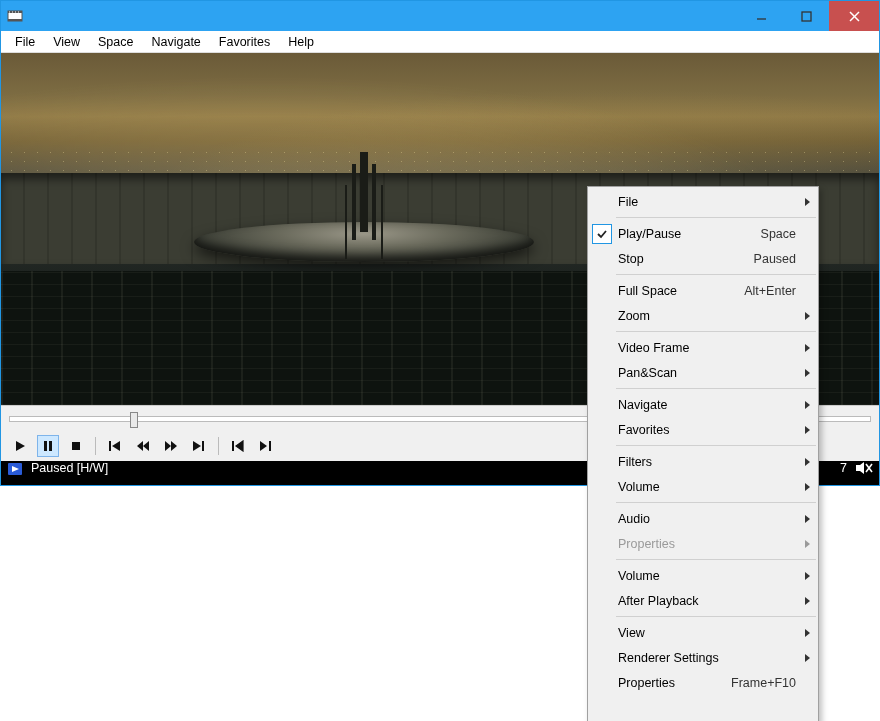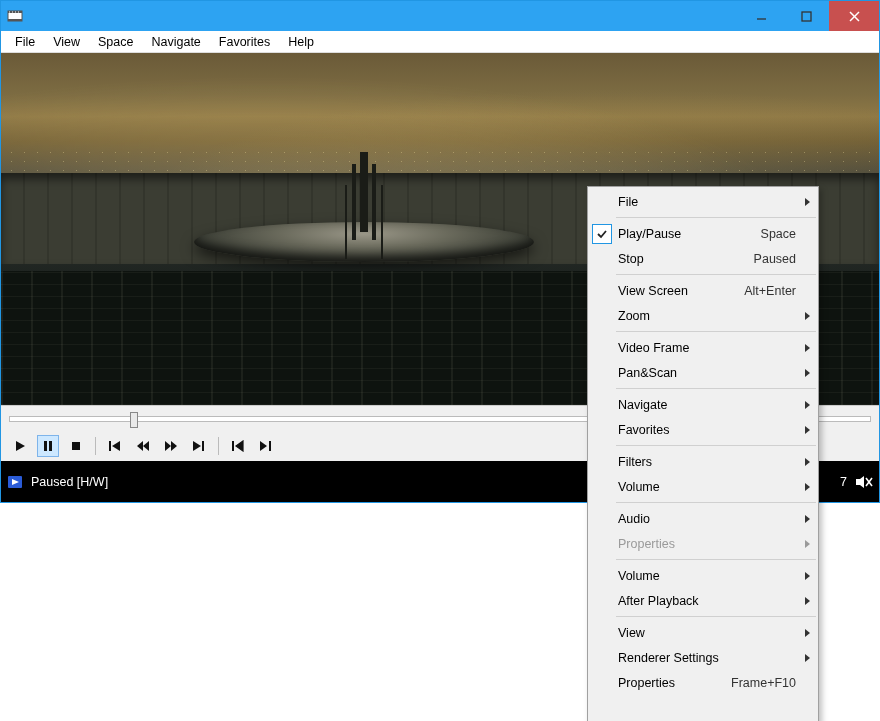--- a/index.html
+++ b/index.html
@@ -84,22 +84,22 @@
   height:30px; background:#f0f0f0; display:flex; align-items:center; padding:0 8px; gap:6px;
 }
 .cbtn{ width:22px; height:22px; display:flex; align-items:center; justify-content:center;
   border:1px solid transparent; }
 .cbtn.active{ border:1px solid #7eb4ea; background:#cde8ff; }
 .sep{ width:1px; height:18px; background:#bbb; margin:0 2px; }
 .cbtn svg{ display:block; }
 .controls-spacer{ flex:1; }
 
 .statusbar{
-  height:41px; background:#000; color:#fff; display:flex; align-items:center;
-  font-size:12.5px; padding:12px 6px; gap:8px;
+  height:24px; background:#000; color:#fff; display:flex; align-items:flex-start;
+  font-size:12.5px; padding:0 6px; gap:8px;
 }
 .status-icon{ width:16px; height:16px; }
 .status-right{ margin-left:auto; display:flex; align-items:center; gap:8px; }
 .speaker svg{ display:block; }
 
 .context-menu{
   position:absolute; left:587px; top:186px; width:232px;
   background:#f0f0f0; border:1px solid #a0a0a0;
   box-shadow: 3px 3px 6px rgba(0,0,0,0.25);
   font-size:12.5px; padding:2px 0;
@@ -276,21 +276,21 @@
       </span>
       <span class="cm-label">Play/Pause</span>
       <span class="cm-accel">Space</span>
     </div>
     <div class="cm-item">
       <span class="cm-label">Stop</span>
       <span class="cm-accel">Paused</span>
     </div>
     <div class="cm-sep"></div>
     <div class="cm-item">
-      <span class="cm-label">View Screen</span>
+      <span class="cm-label">Full Space</span>
       <span class="cm-accel">Alt+Enter</span>
     </div>
     <div class="cm-item">
       <span class="cm-label">Zoom</span>
       <span class="cm-arrow"></span>
     </div>
     <div class="cm-sep"></div>
     <div class="cm-item">
       <span class="cm-label">Video Frame</span>
       <span class="cm-arrow"></span>

